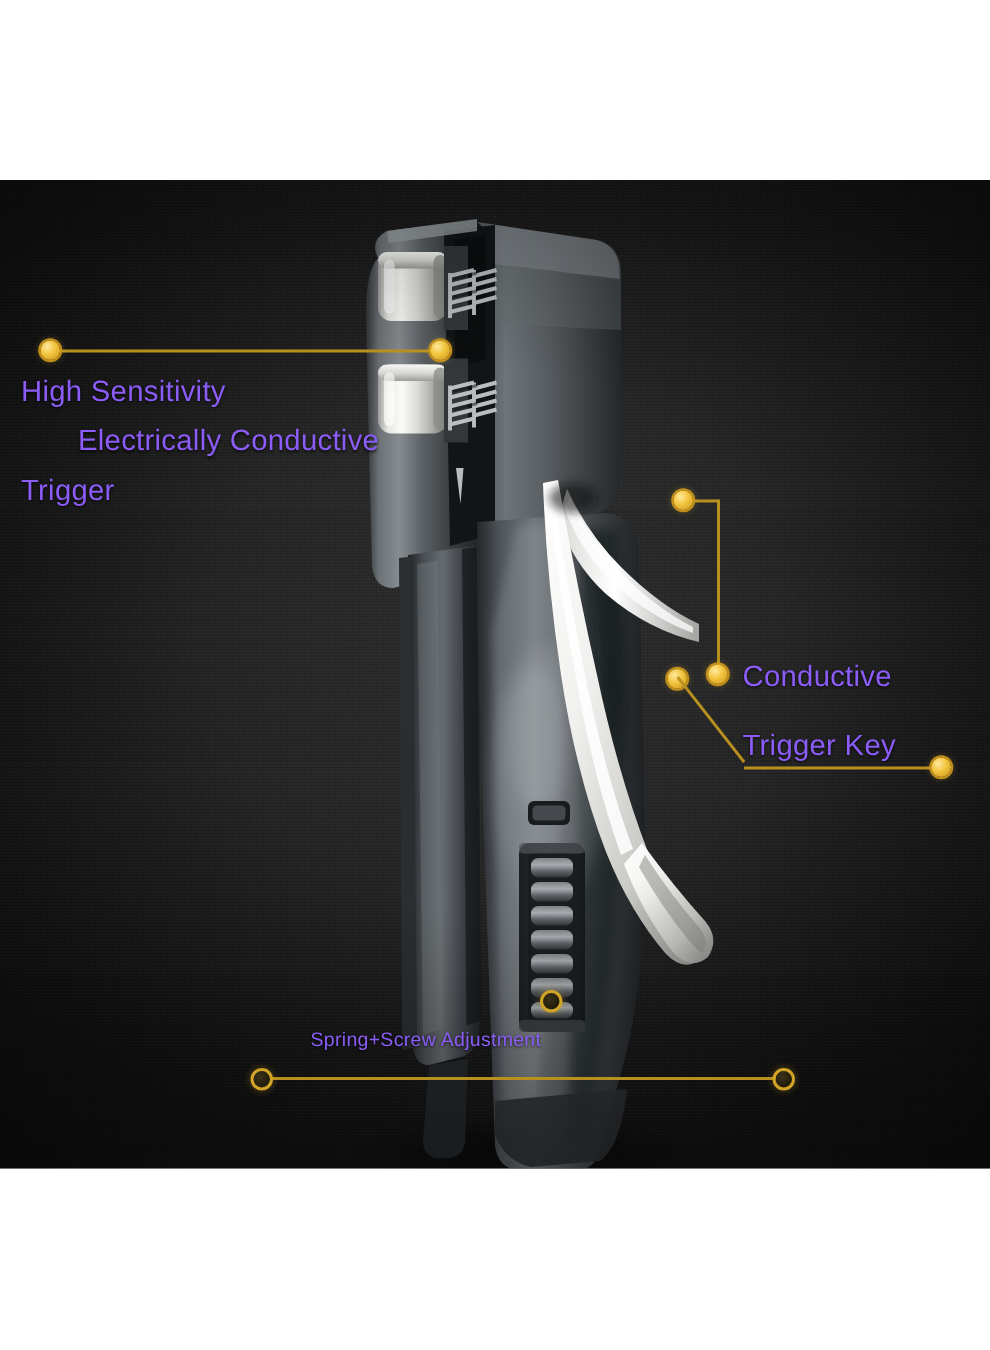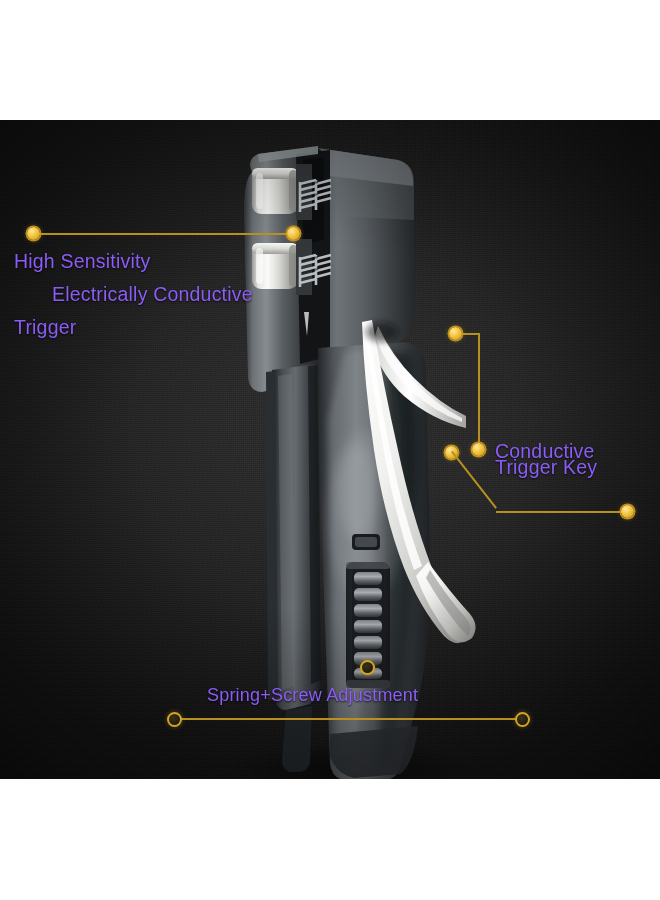--- a/index.html
+++ b/index.html
@@ -339,24 +339,24 @@
   <div class="dot" style="left:449px; top:327px;"></div>
   <div class="dot" style="left:472px; top:443px;"></div>
 
   <div class="dot" style="left:445px; top:446px;"></div>
   <div class="leader" style="left:451px; top:452px; width:1.6px; height:72px;
               transform-origin: top left; transform: rotate(-38deg);"></div>
   <div class="leader h" style="left:496px; top:511px; width:131px;"></div>
   <div class="dot" style="left:621px; top:505px;"></div>
 
   <div class="lbl" style="left:495px; top:440px;">Conductive</div>
-  <div class="lbl" style="left:495px; top:456px;">Trigger Key</div>
+  <div class="lbl" style="left:495px; top:486px;">Trigger Key</div>
 </div>
 
 <div>
   <div class="dot hollow" style="left:360px; top:660px; width:15px; height:15px;"></div>
 
-  <div class="lbl" style="left:207px; top:685px; font-size:18px;">Spring+Screw Adjustment</div>
+  <div class="lbl" style="left:207px; top:685px; font-size:13px;">Spring+Screw Adjustment</div>
 
   <div class="leader h" style="left:180px; top:718px; width:342px;"></div>
   <div class="dot hollow" style="left:167px; top:712px; width:15px; height:15px;"></div>
   <div class="dot hollow" style="left:515px; top:712px; width:15px; height:15px;"></div>
 </div>
 
 </body></html>

